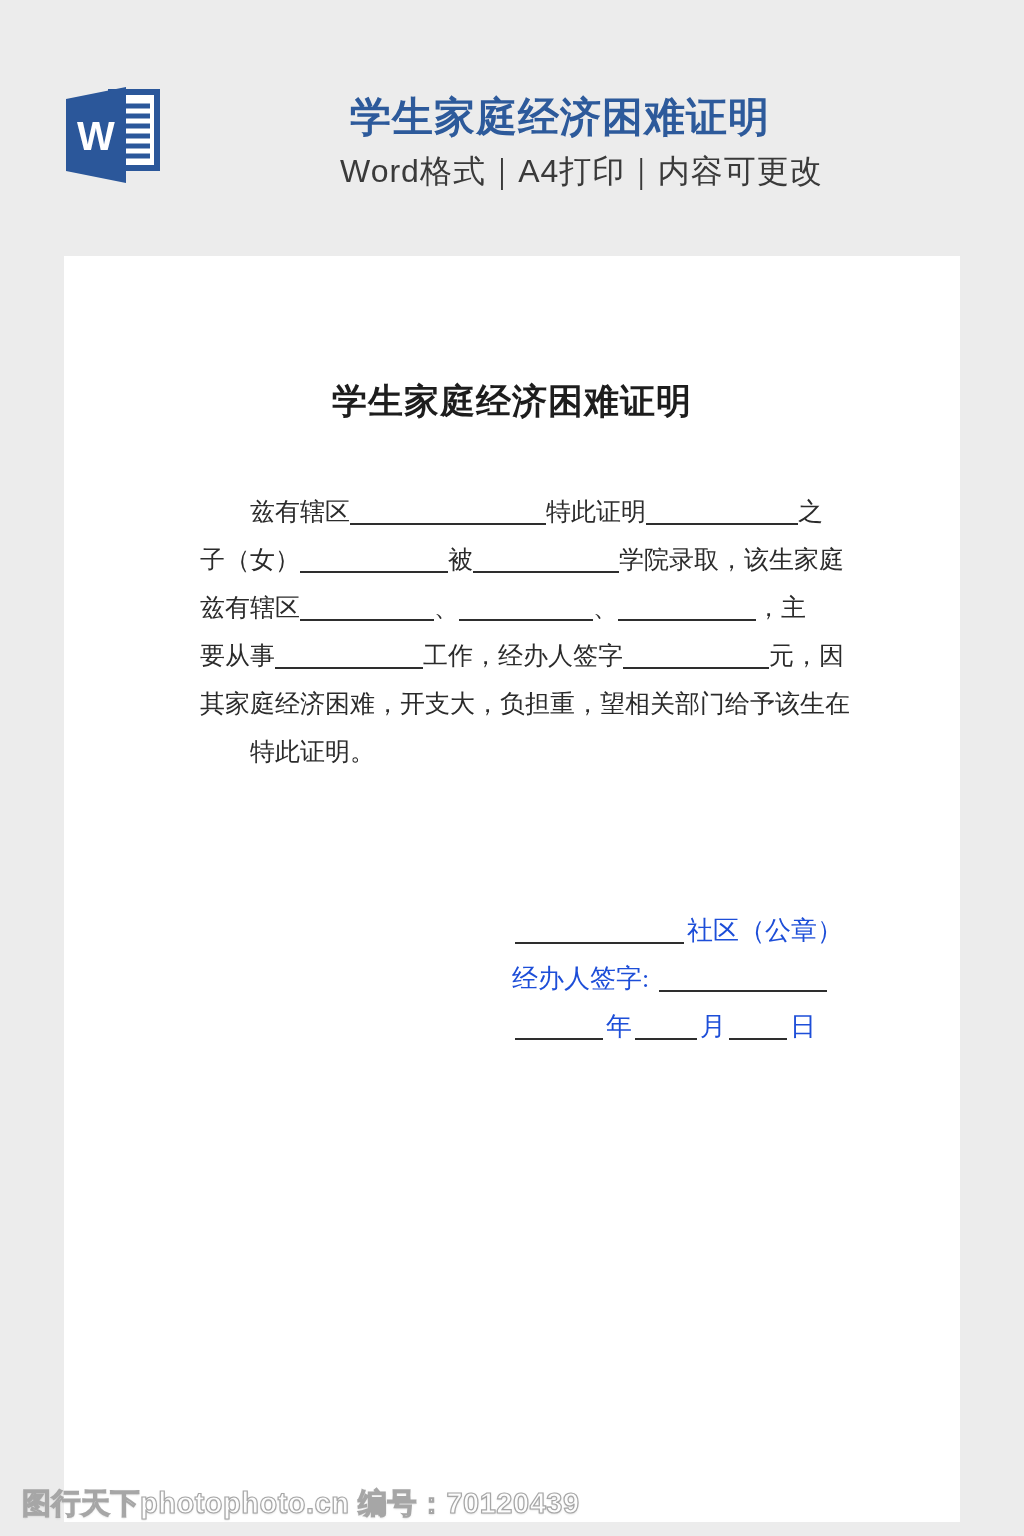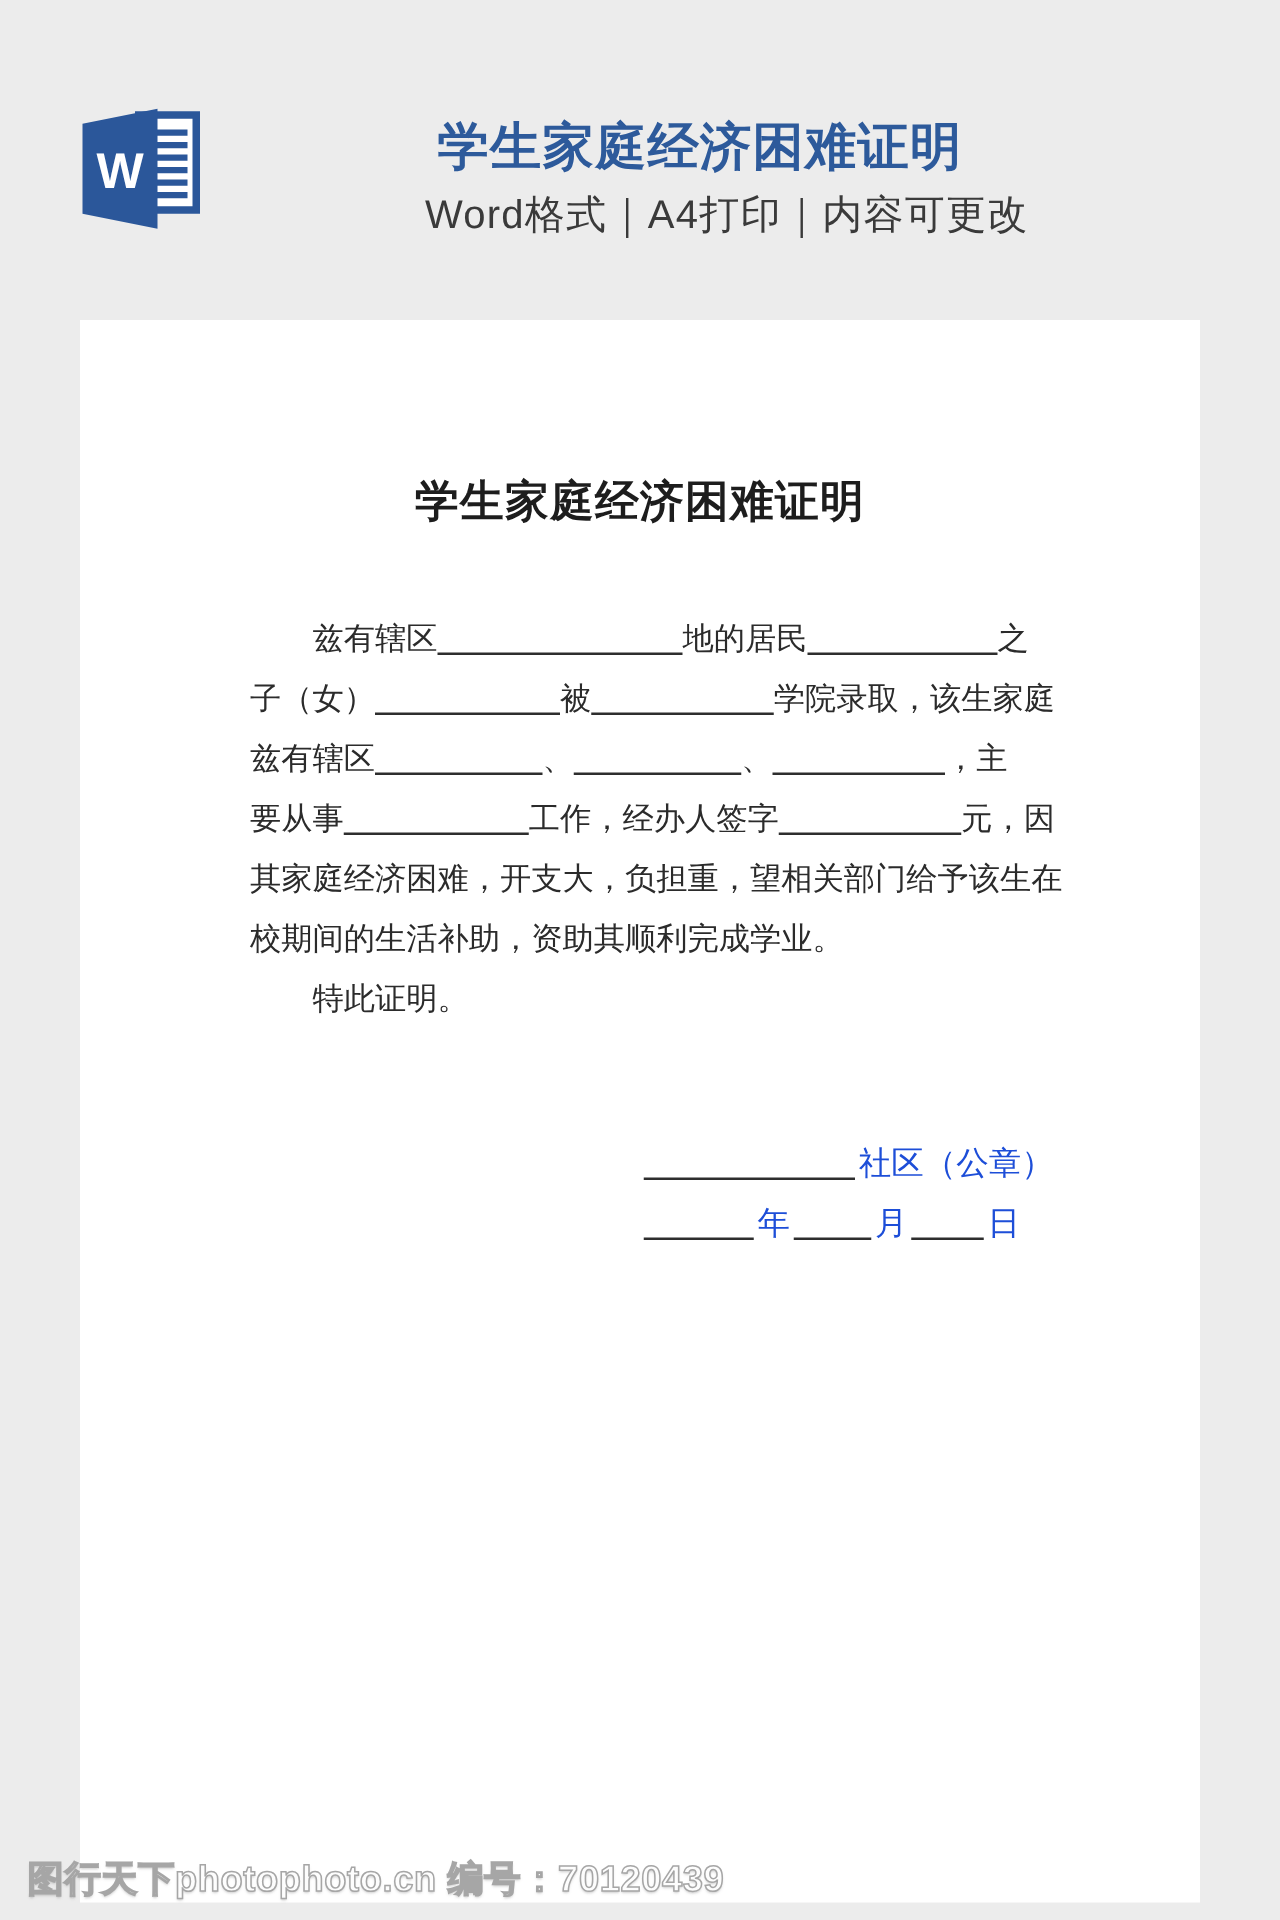--- a/index.html
+++ b/index.html
@@ -92,29 +92,29 @@
     </svg>
     <div class="header-text">
       <div class="header-title">学生家庭经济困难证明</div>
       <div class="header-subtitle">Word格式｜A4打印｜内容可更改</div>
     </div>
   </div>
 
   <div class="doc-page">
     <div class="doc-title">学生家庭经济困难证明</div>
     <div class="doc-body">
-        <div class="doc-line indent"><span class="seg-text">兹有辖区</span><span class="blank" style="width: 196px;"></span><span class="seg-text">地的居民</span><span class="blank" style="width: 152px;"></span><span class="seg-text">之</span></div>
+        <div class="doc-line indent"><span class="seg-text">兹有辖区</span><span class="blank" style="width: 196px;"></span><span class="seg-text">特此证明</span><span class="blank" style="width: 152px;"></span><span class="seg-text">之</span></div>
         <div class="doc-line"><span class="seg-text">子（女）</span><span class="blank" style="width: 148px;"></span><span class="seg-text">被</span><span class="blank" style="width: 146px;"></span><span class="seg-text">学院录取，该生家庭</span></div>
         <div class="doc-line"><span class="seg-text">兹有辖区</span><span class="blank" style="width: 134px;"></span><span class="seg-text">、</span><span class="blank" style="width: 134px;"></span><span class="seg-text">、</span><span class="blank" style="width: 138px;"></span><span class="seg-text">，主</span></div>
         <div class="doc-line"><span class="seg-text">要从事</span><span class="blank" style="width: 148px;"></span><span class="seg-text">工作，经办人签字</span><span class="blank" style="width: 146px;"></span><span class="seg-text">元，因</span></div>
         <div class="doc-line"><span class="seg-text">其家庭经济困难，开支大，负担重，望相关部门给予该生在</span></div>
-        <div class="doc-line"><span class="seg-text">校期间的生活补助，资助其顺利完成学业。</span></div>
         <div class="doc-line indent"><span class="seg-text">特此证明。</span></div>
       </div>
     <div class="sign-block">
         <div class="doc-line"><span class="blank" style="width: 169px;"></span><span class="seg-text">社区（公章）</span></div>
+        <div class="doc-line"><span class="seg-text">经办人签字: </span><span class="blank" style="width: 168px;"></span></div>
         <div class="doc-line"><span class="blank" style="width: 88px;"></span><span class="seg-text">年</span><span class="blank" style="width: 62px;"></span><span class="seg-text">月</span><span class="blank" style="width: 58px;"></span><span class="seg-text">日</span></div>
       </div>
   </div>
 
   <div class="footer-watermark">图行天下photophoto.cn 编号：70120439</div>
 
 </div>
 
 </body></html>

